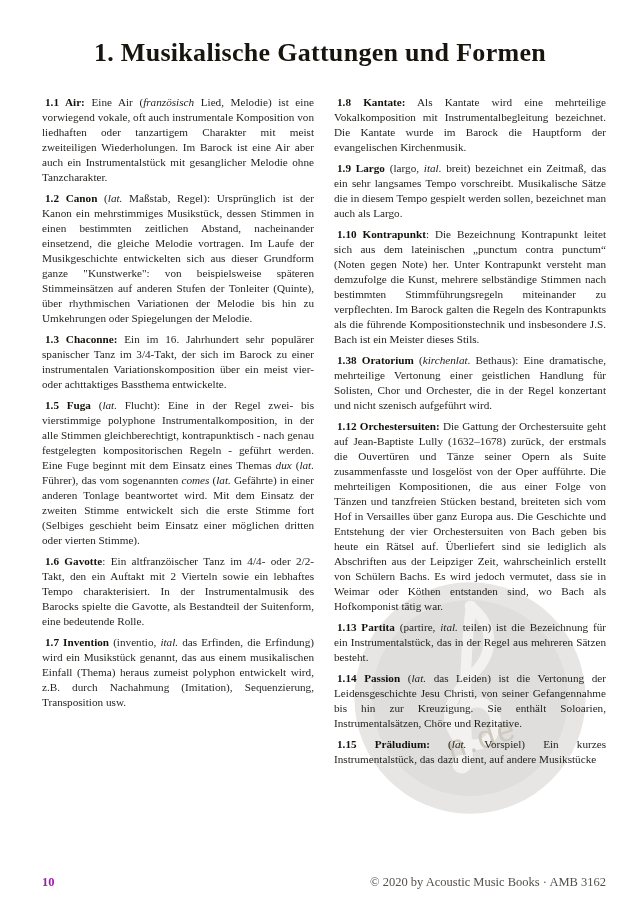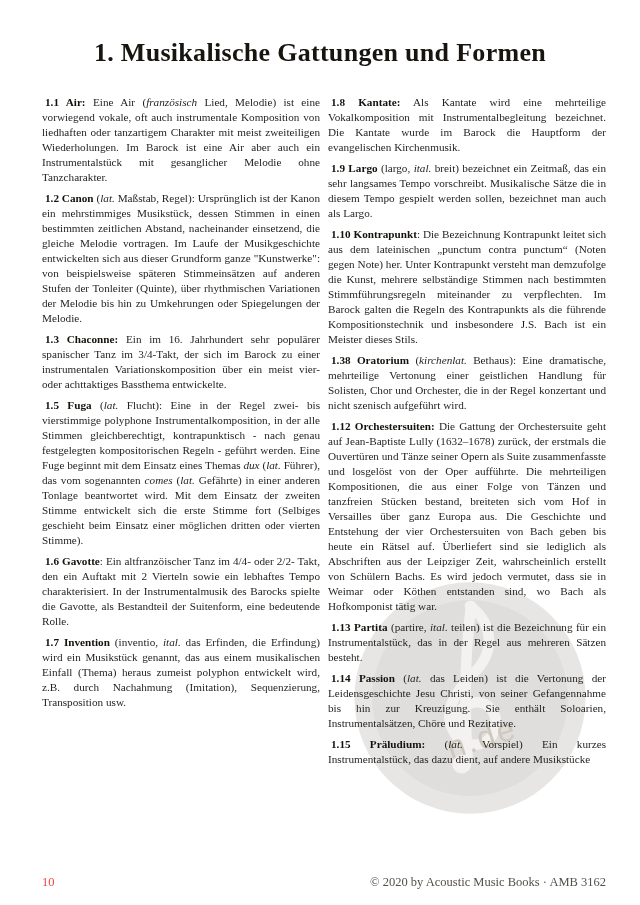--- a/index.html
+++ b/index.html
@@ -16,42 +16,42 @@
     margin:4px;padding-top:34px;
     text-align:center;
     font-size:26px;
     font-weight:bold;
     letter-spacing:0.3px;
     color:#18150f;
   }
   .columns{
     position:absolute;z-index:1;
     top:95px;left:42px;right:34px;bottom:34px;
-    display:flex;gap:8px;
+    display:flex;gap:20px;
     overflow:hidden;
   }
   .column{flex:1 1 0;min-width:0;}
   .entry{
     margin:0 0 6px 0;
     font-size:11.2px;
     line-height:15px;
     text-align:justify;
     text-indent:3px;
     hyphens:auto;
   }
   .seg{color:#211e1b;}
   .seg.bold{font-weight:bold;color:#15120d;}
   .seg.italic{font-style:italic;}
   .footer{
     position:absolute;z-index:1;
     left:42px;right:34px;bottom:15px;
     display:flex;justify-content:space-between;align-items:baseline;
     font-size:12.5px;
   }
-  .pagenum{color:#ef4444;}
+  .pagenum{color:#a21caf;font-weight:bold;}
   .copyright{color:#54504a;margin-left:26px;}
   .watermark{
     position:absolute;z-index:0;
     left:352px;top:580px;
     width:236px;height:236px;
   }
   .watermark text{
     font-family:"Liberation Sans", sans-serif;
     font-size:27px;
     letter-spacing:2px;

